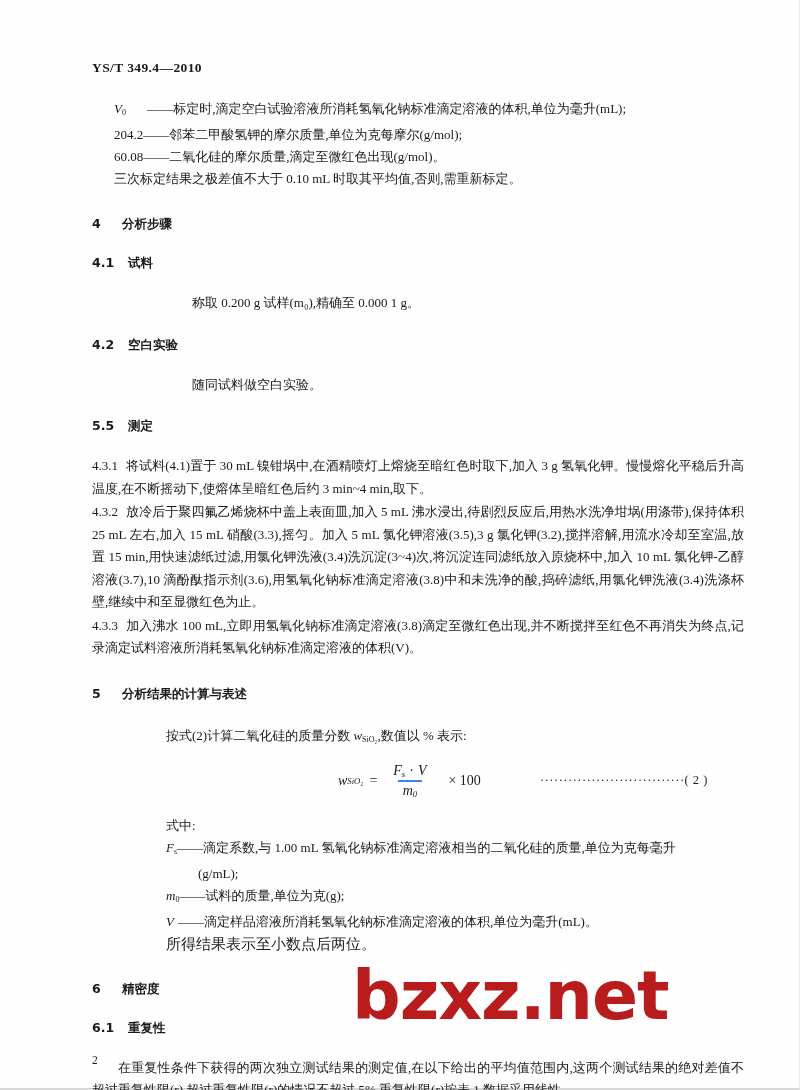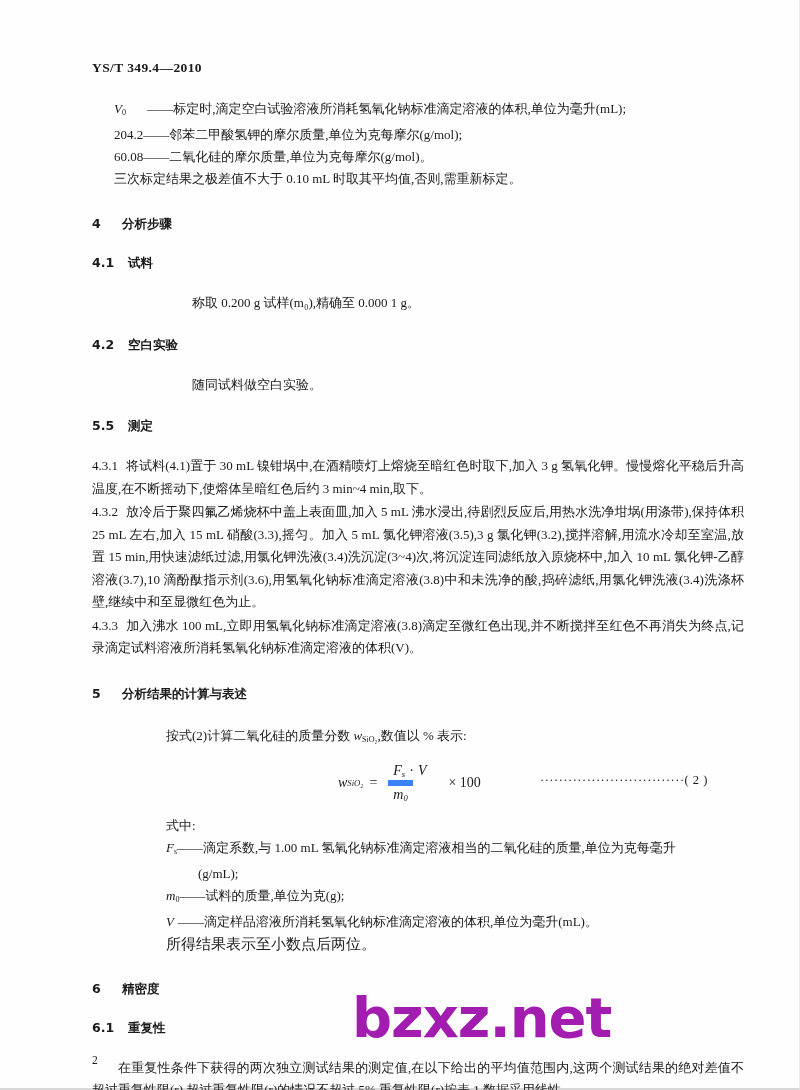--- a/index.html
+++ b/index.html
@@ -19,26 +19,26 @@
     inset: 0;
     background: #fefefe;
     border-bottom: 2px solid #d8d8d8;
     border-right: 1px solid #ececec;
   }
 
   
   #watermark {
     position: absolute;
     left: 352px;
-    top: 985px;
+    top: 956px;
     font-family: "DejaVu Sans", sans-serif;
     font-weight: bold;
-    font-size: 56px;
+    font-size: 68px;
     letter-spacing: -1px;
-    color: #a21caf;
+    color: #b91c1c;
     white-space: nowrap;
     user-select: none;
     z-index: 1;
   }
 
   
   #content {
     position: absolute;
     left: 92px;
     top: 60px;
@@ -103,26 +103,26 @@
     top: 4px;
     font-size: 14px;
     font-style: italic;
     display: flex;
     align-items: center;
     white-space: nowrap;
   }
   .frac {
     display: inline-flex;
     flex-direction: column;
-    align-items: flex-start;
+    align-items: center;
     vertical-align: middle;
     margin: 0 5px;
   }
   .frac .num { padding: 0 5px 1px 5px; }
-  .frac .den { padding: 1px 5px 0 5px; border-top: 6px solid #3b82f6; }
+  .frac .den { padding: 1px 5px 0 5px; border-top: 2px solid #3b82f6; }
   .eqno {
     position: absolute;
     left: 448px;
     top: 14px;
     font-size: 12.5px;
     letter-spacing: 0.5px;
     white-space: nowrap;
   }
   sub { font-size: 0.62em; vertical-align: -0.25em; }
   .sf { font-style: normal; }
@@ -172,21 +172,21 @@
     <div class="sym-line">
       <span style="font-style:italic;font-family:'Liberation Serif',serif;">V</span><sub>0</sub>
       <span style="margin-left:18px;">——标定时,滴定空白试验溶液所消耗氢氧化钠标准滴定溶液的体积,单位为毫升(mL);</span>
     </div>
 
     <div class="sym-line">
       <span>204.2</span><span>——邻苯二甲酸氢钾的摩尔质量,单位为克每摩尔(g/mol);</span>
     </div>
 
     <div class="sym-line">
-      <span>60.08</span><span>——二氧化硅的摩尔质量,单位为克每摩尔(g/mol)。</span>
+      <span>60.08</span><span>——二氧化硅的摩尔质量,滴定至微红色出现(g/mol)。</span>
     </div>
 
     <div class="sym-line">三次标定结果之极差值不大于 0.10 mL 时取其平均值,否则,需重新标定。</div>
 
     <div class="h1">
       <span class="h-num">4</span><span>分析步骤</span>
     </div>
 
     <div class="h2">
       <span class="h-num">4.1</span><span>试料</span>

